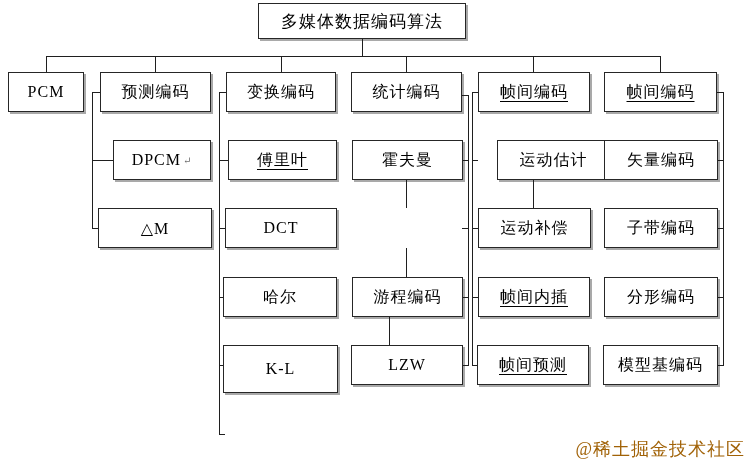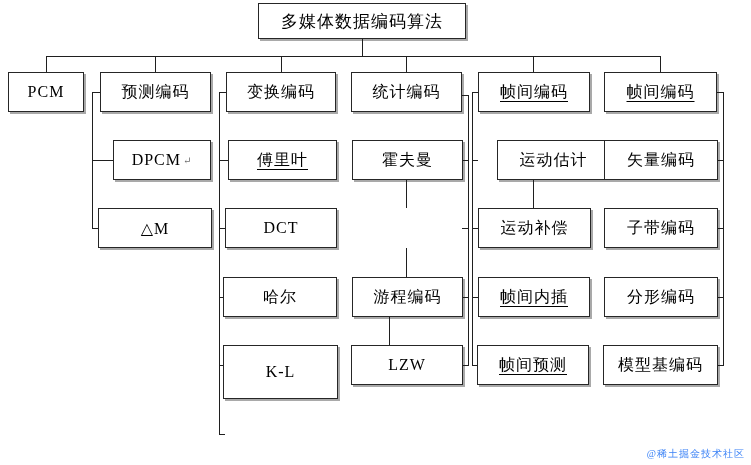--- a/index.html
+++ b/index.html
@@ -21,21 +21,21 @@
     text-decoration-thickness:1px;
     text-underline-offset:4px;
     text-decoration-skip-ink:none;
     text-decoration:underline;
   }
   .retmark{font-size:10px;color:#6f6f6f;margin-left:2px;align-self:center;}
   .cv,.ch{position:absolute;background:#1f1f1f;}
   .cv{width:1px;}
   .ch{height:1px;}
   .watermark{
-    position:absolute;right:6px;bottom:4px;font-size:10px;color:#3b82f6;
+    position:absolute;right:6px;bottom:4px;font-size:18px;color:#a16207;
     letter-spacing:1px;
   }
 </style>
 </head>
 <body>
 
 <div id="stage">
 
   <div class="node rootbox" style="left:258px;top:3px;width:208px;height:36px;">
     <span>多媒体数据编码算法</span>
@@ -74,21 +74,21 @@
   </div>
   <div class="node" style="left:228px;top:140px;width:109px;height:40px;">
     <span class="squiggle">傅里叶</span>
   </div>
   <div class="node" style="left:225px;top:208px;width:112px;height:40px;">
     <span>DCT</span>
   </div>
   <div class="node" style="left:223px;top:277px;width:114px;height:40px;">
     <span>哈尔</span>
   </div>
-  <div class="node" style="left:223px;top:345px;width:115px;height:54px;">
+  <div class="node" style="left:223px;top:345px;width:115px;height:48px;">
     <span>K-L</span>
   </div>
   <div class="cv" style="left:219px;top:92px;height:342px;"></div>
   <div class="ch" style="left:219px;top:92px;width:7px;"></div>
   <div class="ch" style="left:219px;top:160px;width:9px;"></div>
   <div class="ch" style="left:219px;top:228px;width:6px;"></div>
   <div class="ch" style="left:219px;top:297px;width:4px;"></div>
   <div class="ch" style="left:219px;top:365px;width:4px;"></div>
   <div class="ch" style="left:219px;top:434px;width:6px;"></div>
 

